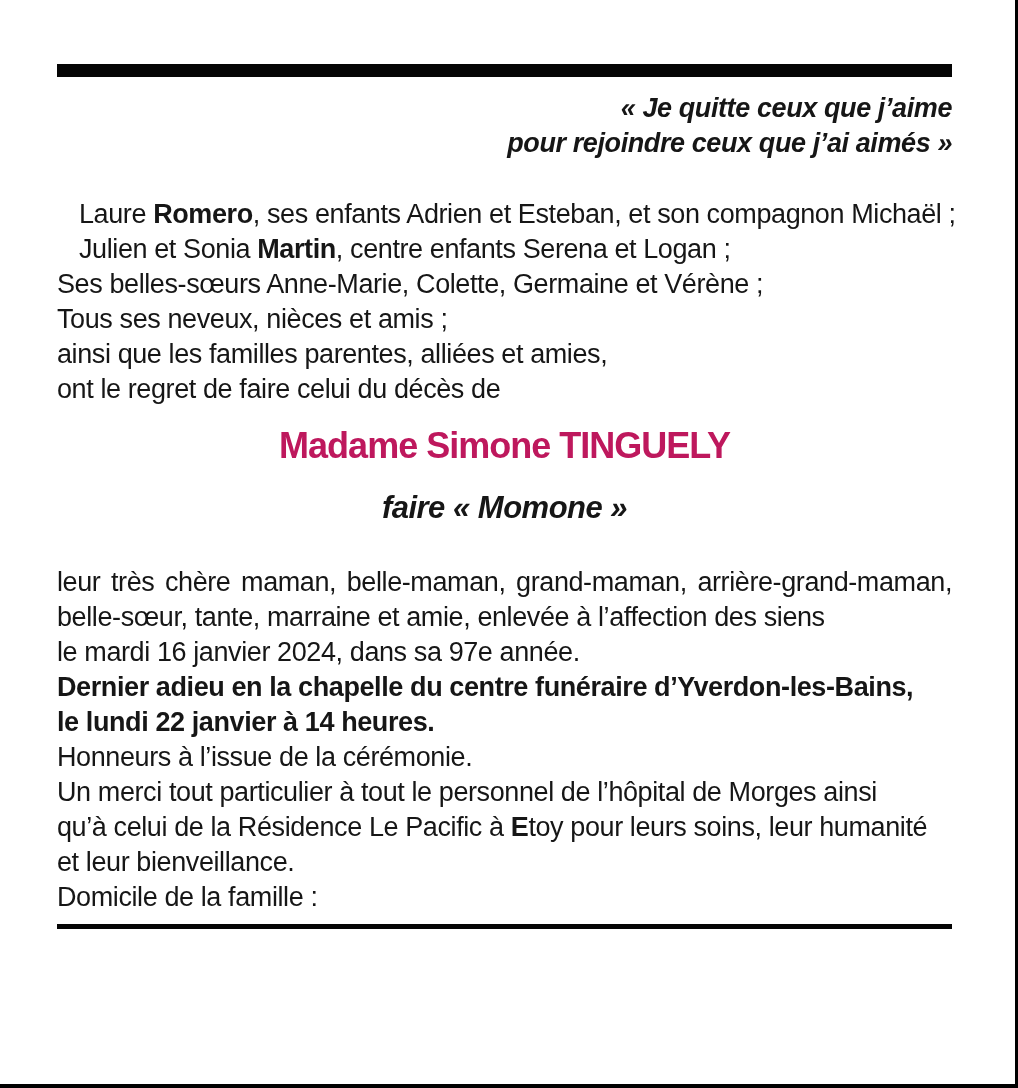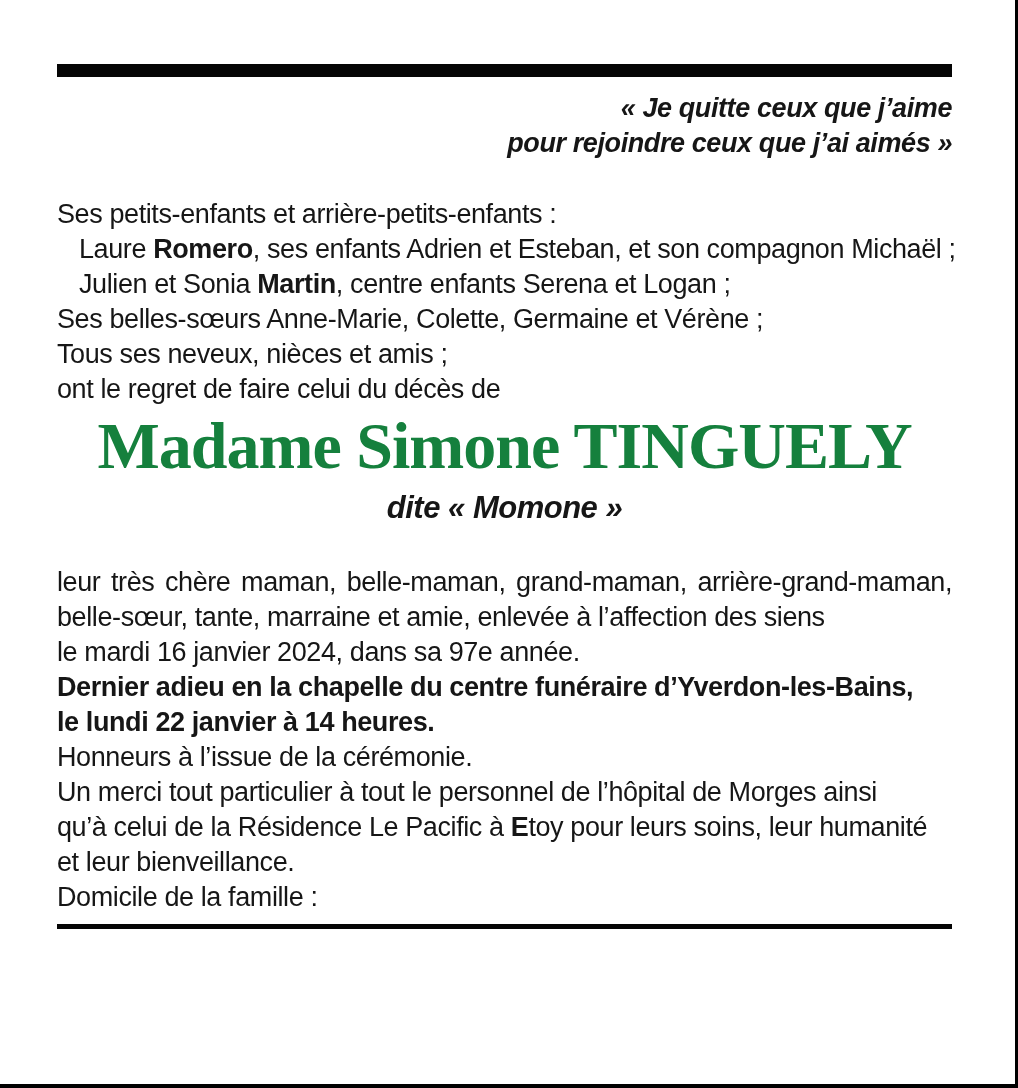--- a/index.html
+++ b/index.html
@@ -44,26 +44,25 @@
   }
   .family {
     margin-top: 36px;
     font-size: 27px;
     line-height: 35px;
     letter-spacing: -0.4px;
   }
   .name {
     margin: 10px 0 0 0;
     text-align: center;
-    font-size: 66px;
+    font-size: 36px;
     line-height: 58px;
     font-weight: 700;
     letter-spacing: -1px;
-    color: #15803d;
-    font-family: Liberation Serif, serif;
+    color: #be185d;
   }
   .nickname {
     margin-top: 12px;
     text-align: center;
     font-size: 31px;
     line-height: 42px;
     font-style: italic;
     font-weight: 700;
     letter-spacing: -0.5px;
   }
@@ -89,31 +88,31 @@
   <div class="content">
 
     <div class="rule top-rule"></div>
 
     <div class="quote">
         <div class="line"><span>« Je quitte ceux que j’aime</span></div>
         <div class="line"><span>pour rejoindre ceux que j’ai aimés »</span></div>
       </div>
 
     <div class="family">
-        <div class="line"><span>Ses petits-enfants et arrière-petits-enfants :</span></div>
         <div class="line indent"><span>Laure </span><span class="b">Romero</span><span>, ses enfants Adrien et Esteban, et son compagnon Michaël ;</span></div>
         <div class="line indent"><span>Julien et Sonia </span><span class="b">Martin</span><span>, centre enfants Serena et Logan ;</span></div>
         <div class="line"><span>Ses belles-sœurs Anne-Marie, Colette, Germaine et Vérène ;</span></div>
         <div class="line"><span>Tous ses neveux, nièces et amis ;</span></div>
+        <div class="line"><span>ainsi que les familles parentes, alliées et amies,</span></div>
         <div class="line"><span>ont le regret de faire celui du décès de</span></div>
       </div>
 
     <h1 class="name">Madame Simone TINGUELY</h1>
 
-    <div class="nickname">dite « Momone »</div>
+    <div class="nickname">faire « Momone »</div>
 
     <div class="body-text">
         <div class="line justify"><span>leur très chère maman, belle-maman, grand-maman, arrière-grand-maman,</span></div>
         <div class="line"><span>belle-sœur, tante, marraine et amie, enlevée à l’affection des siens</span></div>
         <div class="line"><span>le mardi 16 janvier 2024, dans sa 97e année.</span></div>
         <div class="line"><span class="b">Dernier adieu en la chapelle du centre funéraire d’Yverdon-les-Bains,</span></div>
         <div class="line"><span class="b">le lundi 22 janvier à 14 heures.</span></div>
         <div class="line"><span>Honneurs à l’issue de la cérémonie.</span></div>
         <div class="line"><span>Un merci tout particulier à tout le personnel de l’hôpital de Morges ainsi</span></div>
         <div class="line"><span>qu’à celui de la Résidence Le Pacific à </span><span class="b">E</span><span>toy pour leurs soins, leur humanité</span></div>

